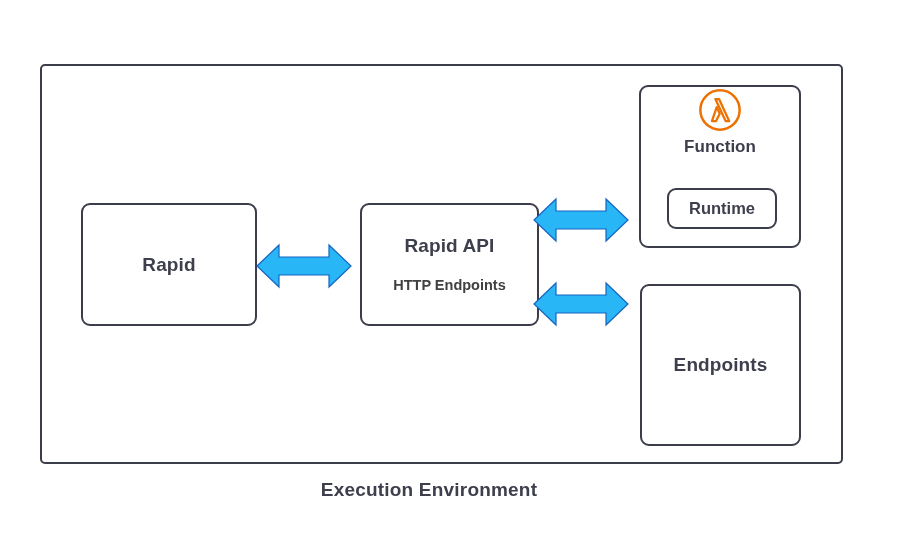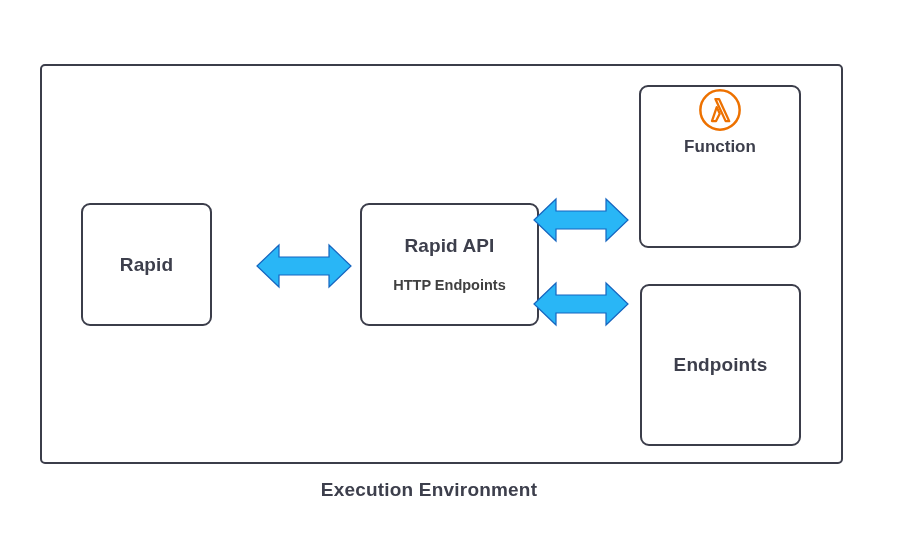--- a/index.html
+++ b/index.html
@@ -59,21 +59,21 @@
     color: #404040;
     line-height: 1.3;
     text-align: center;
     margin-top: 1px;
   }
 
   
   #node-rapid {
     left: 81px;
     top: 203px;
-    width: 131px;
+    width: 176px;
     height: 123px;
   }
 
   
   #node-rapid-api {
     left: 360px;
     top: 203px;
     width: 179px;
     height: 123px;
     gap: 17px;
@@ -183,20 +183,23 @@
 
   <div class="node" id="node-function">
     <span class="lambda-icon-wrap">
       <svg class="lambda-icon" viewBox="0 0 48 48" xmlns="http://www.w3.org/2000/svg">
         <circle cx="24" cy="24" r="20.5" fill="none" stroke="#ed7100" stroke-width="2.6"></circle>
         <path d="M19.2 12.6 L23.0 12.6 L33.6 35.6 L29.9 35.6 Z" fill="none" stroke="#ed7100" stroke-width="2.4" stroke-linejoin="round"></path>
         <path d="M20.6 21.0 L23.7 27.8 L19.9 35.6 L15.6 35.6 Z" fill="none" stroke="#ed7100" stroke-width="2.4" stroke-linejoin="round"></path>
       </svg>
     </span>
     <div class="function-label">Function</div>
+    <div id="node-runtime">
+      <span class="runtime-label">Runtime</span>
+    </div>
   </div>
 
   <div class="node" id="node-extension">
     <div class="node-title">Endpoints</div>
   </div>
 
   <svg class="arrow" id="arrow-rapid-api" viewBox="0 0 98 48" xmlns="http://www.w3.org/2000/svg">
     <polygon points="2,24 24,3 24,15 74,15 74,3 96,24 74,45 74,33 24,33 24,45" fill="#29b6f6" stroke="#1565c0" stroke-width="1.2" stroke-linejoin="miter"></polygon>
   </svg>
 

